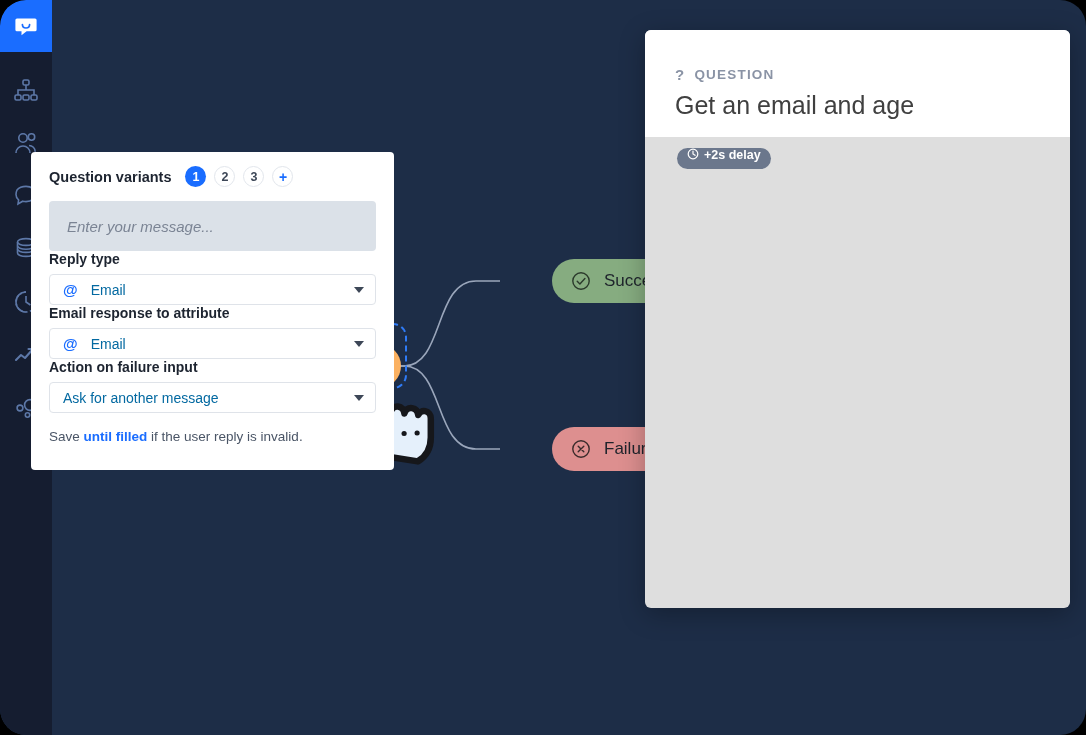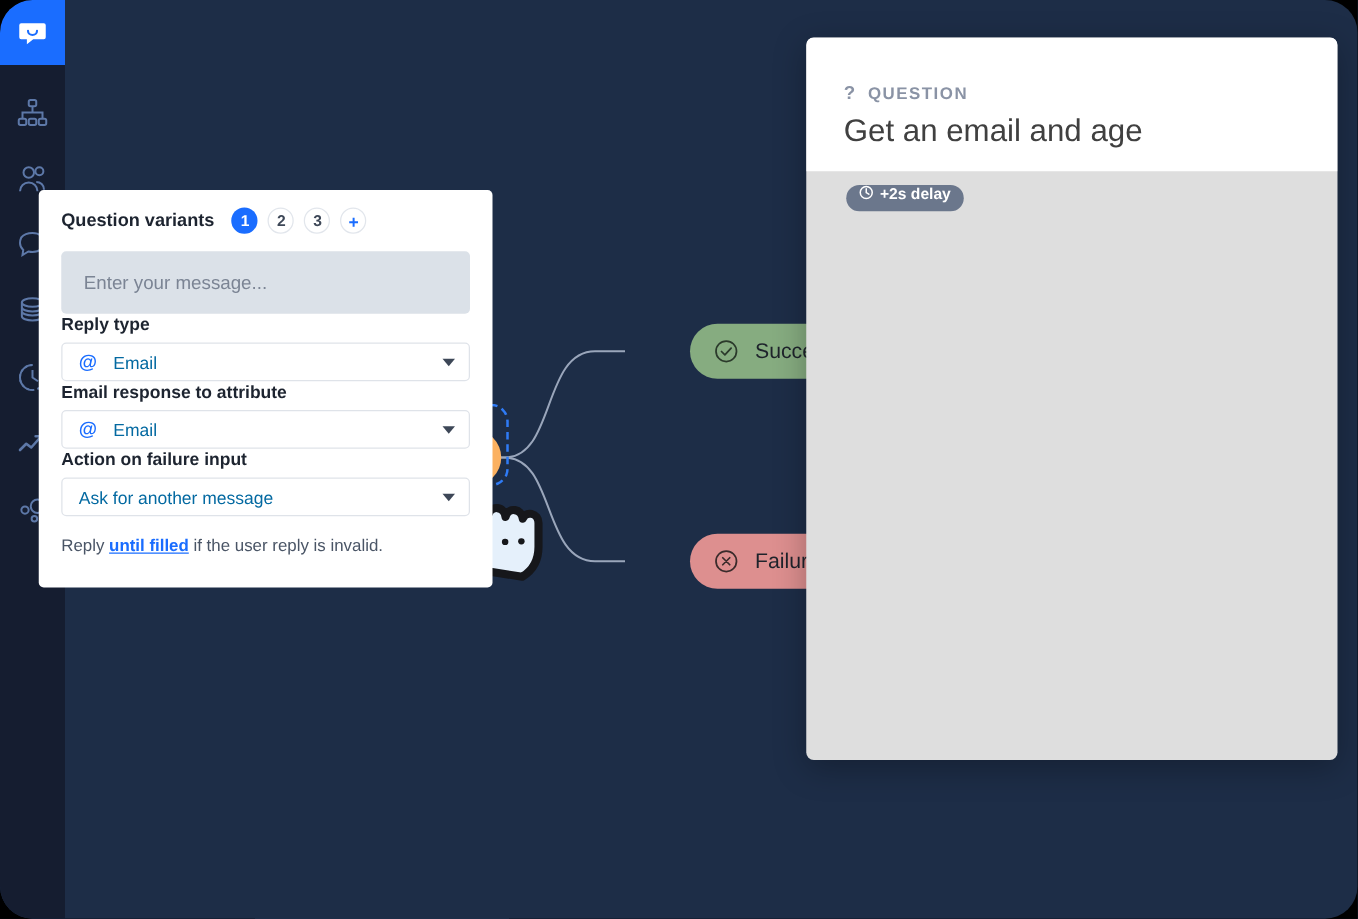--- a/index.html
+++ b/index.html
@@ -275,20 +275,21 @@
     height: 50px;
     background: #dbe1e8;
     border-radius: 4px;
     display: flex;
     align-items: center;
     padding-left: 18px;
     box-sizing: border-box;
     color: #7b8494;
     font-size: 15px;
     cursor: text;
+    font-style: italic;
   }
   .field-label {
     font-size: 14px;
     font-weight: bold;
     color: #1d2430;
   }
   .select-box {
     margin-top: 7px;
     height: 31px;
     border: 1px solid #dfe3e9;
@@ -317,21 +318,20 @@
     border-right: 5px solid transparent;
     border-top: 6px solid #3d4757;
   }
   #retry-line {
     margin-top: 16px;
     font-size: 13.5px;
     color: #4a5566;
   }
   #retry-link {
     color: #1a6dff;
-    text-decoration: underline;
     font-weight: bold;
     cursor: pointer;
   }
 </style>
 </head>
 <body>
 
 <div id="app-window">
 
   <div id="sidebar">
@@ -508,19 +508,19 @@
       <span class="caret"></span>
     </div>
 
     <div class="field-label">Action on failure input</div>
     <div class="select-box">
       <span class="sel-val">Ask for another message</span>
       <span class="caret"></span>
     </div>
 
     <div id="retry-line">
-      <span>Reply</span>
+      <span>Save</span>
       <span id="retry-link">until filled</span>
       <span>if the user reply is invalid.</span>
     </div>
   </div>
 
 </div>
 
 </body></html>

